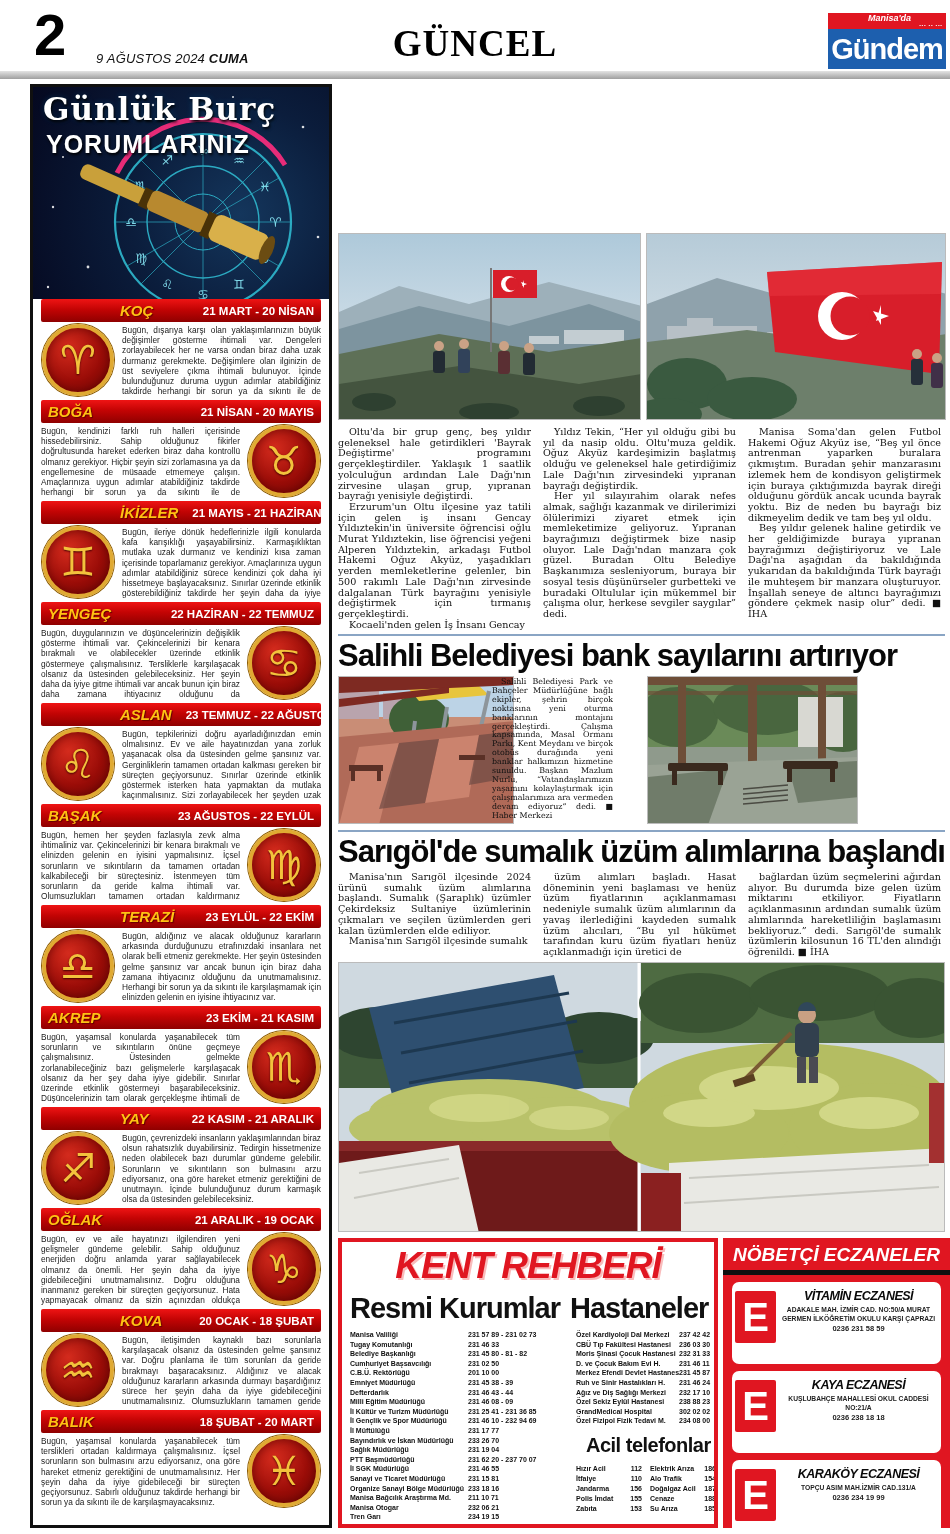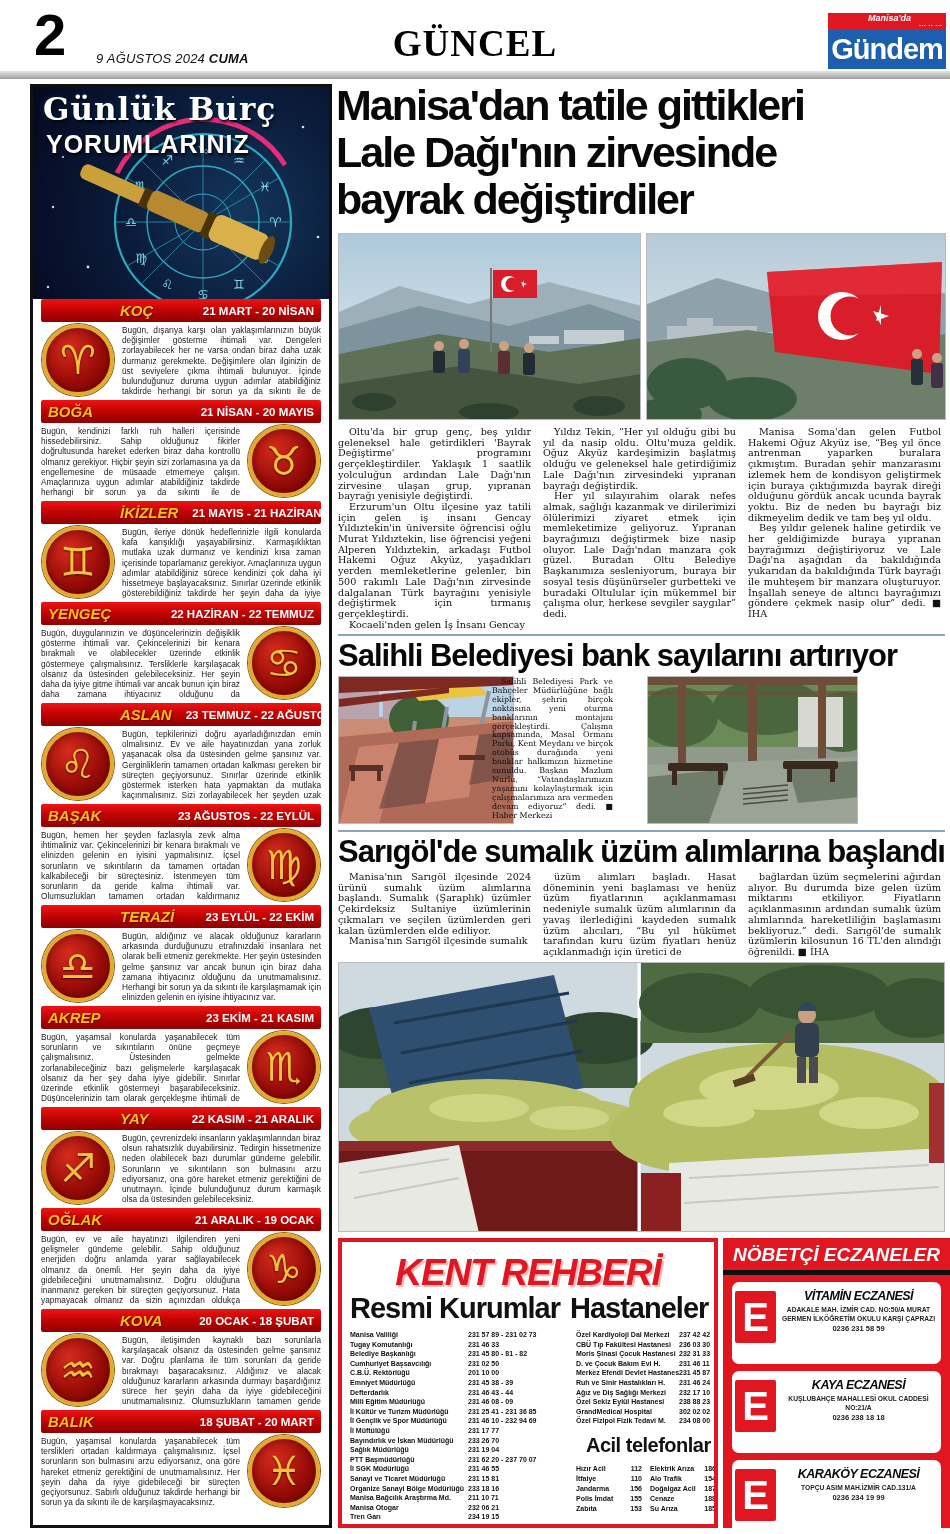--- a/index.html
+++ b/index.html
@@ -47,21 +47,21 @@
   .photo { border:1px solid #bbb; overflow:hidden; }
   .cols-serif { font-family:"DejaVu Serif", serif; font-size:9.6px; line-height:10.7px; text-align:justify; color:#111; }
   .cols-serif .para { text-indent:11px; }
   .divider { height:2px; background:#8aa5c4; }
   .sub-head { font-size:31px; font-weight:900; letter-spacing:-1px; color:#080808; white-space:nowrap; }
   .sal-text { font-family:"DejaVu Serif", serif; font-size:7.9px; line-height:8.9px; text-align:justify; color:#111; }
   .sal-text .para { text-indent:9px; }
 
   
   .kent { left:338px; top:1238px; width:380px; height:290px; border:4px solid #e01621; background:#fff; overflow:hidden; }
-  .kent-title { text-align:center; margin-top:10px; font-size:37px; font-weight:900; font-style:italic; letter-spacing:-1px; color:#e01621; text-shadow:2px 2px 0 #f9bcbc; }
+  .kent-title { text-align:center; margin-top:3px; font-size:37px; font-weight:900; font-style:italic; letter-spacing:-1px; color:#e01621; text-shadow:2px 2px 0 #f9bcbc; }
   .kent-h { position:absolute; font-size:29px; font-weight:700; letter-spacing:-1px; color:#111; }
   .dirlist { position:absolute; }
   .dirrow { display:flex; font-size:7px; font-weight:700; line-height:9.6px; color:#111; }
   .dirrow .nm { width:118px; white-space:nowrap; overflow:hidden; }
   .dirrow .ph { white-space:nowrap; }
   .hastrow .nm { width:103px; }
   .acil-title { position:absolute; font-size:20px; font-weight:700; letter-spacing:-0.5px; color:#111; }
   .acilgrid { position:absolute; display:flex; gap:8px; }
   .acilcol { width:66px; }
   .acilrow { display:flex; justify-content:space-between; font-size:7px; font-weight:700; line-height:10px; color:#111; }
@@ -268,25 +268,20 @@
             <span class="sign-dates">18 ŞUBAT - 20 MART</span>
           </div>
           <div class="sign-icon">
             <span class="glyph">♓</span>
           </div>
           <div class="sign-text">Bugün, yaşamsal konularda yaşanabilecek tüm terslikleri ortadan kaldırmaya çalışmalısınız. İçsel sorunların son bulmasını arzu ediyorsanız, ona göre hareket etmeniz gerektiğini de unutmamalısınız. Her şeyin daha da iyiye gidebileceği bir süreçten geçiyorsunuz. Sabırlı olduğunuz takdirde herhangi bir sorun ya da sıkıntı ile de karşılaşmayacaksınız.</div>
         </div>
       </div>
   </div>
 
-  <div class="abs main-head headline">
-      <p class="para">Manisa'dan tatile gittikleri</p>
-      <p class="para">Lale Dağı'nın zirvesinde</p>
-      <p class="para">bayrak değiştirdiler</p>
-    </div>
 
   <div class="abs photo" style="left:338px; top:233px; width:303px; height:187px;">
     <svg width="303" height="187" viewBox="0 0 303 187">
       <defs>
           <linearGradient id="skyA" x1="0" y1="0" x2="0" y2="1">
         <stop offset="0" stop-color="#aec9da"></stop>
             <stop offset="1" stop-color="#e9eef2"></stop>
           </linearGradient>
         </defs>
       <rect width="303" height="187" fill="url(#skyA)"></rect>

